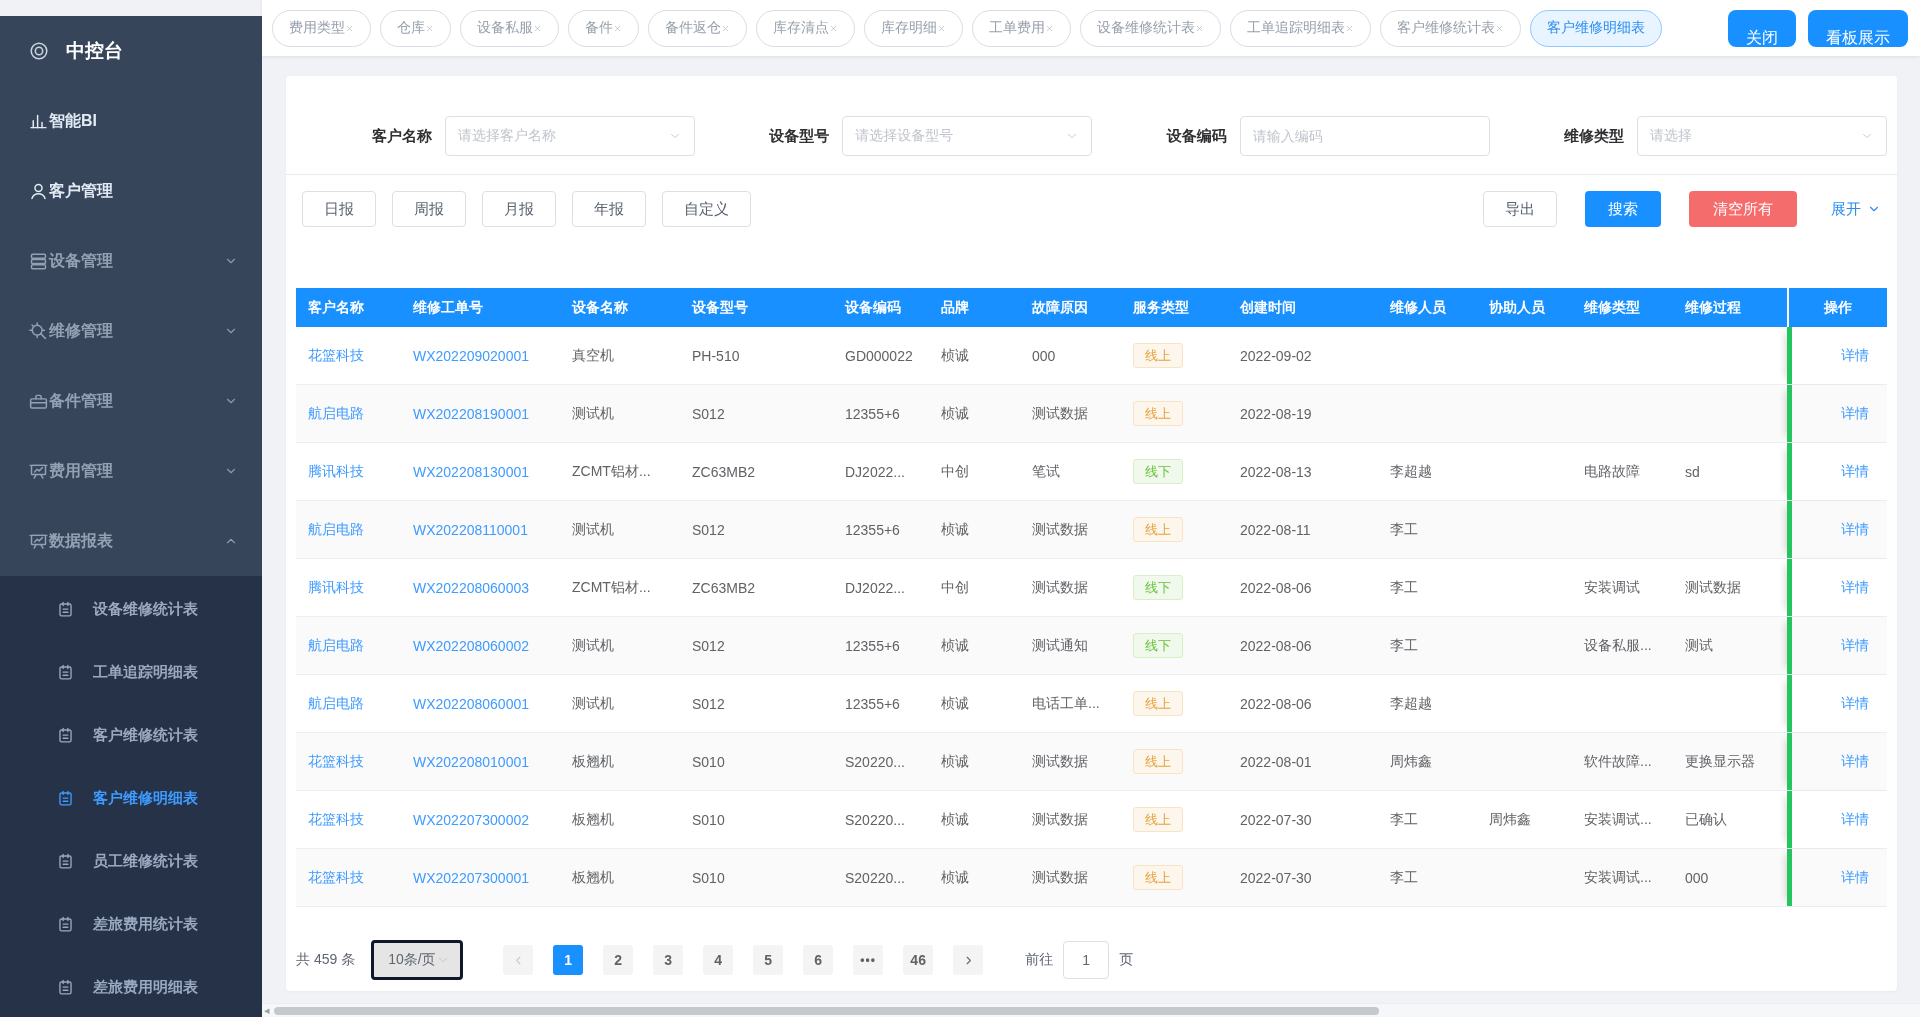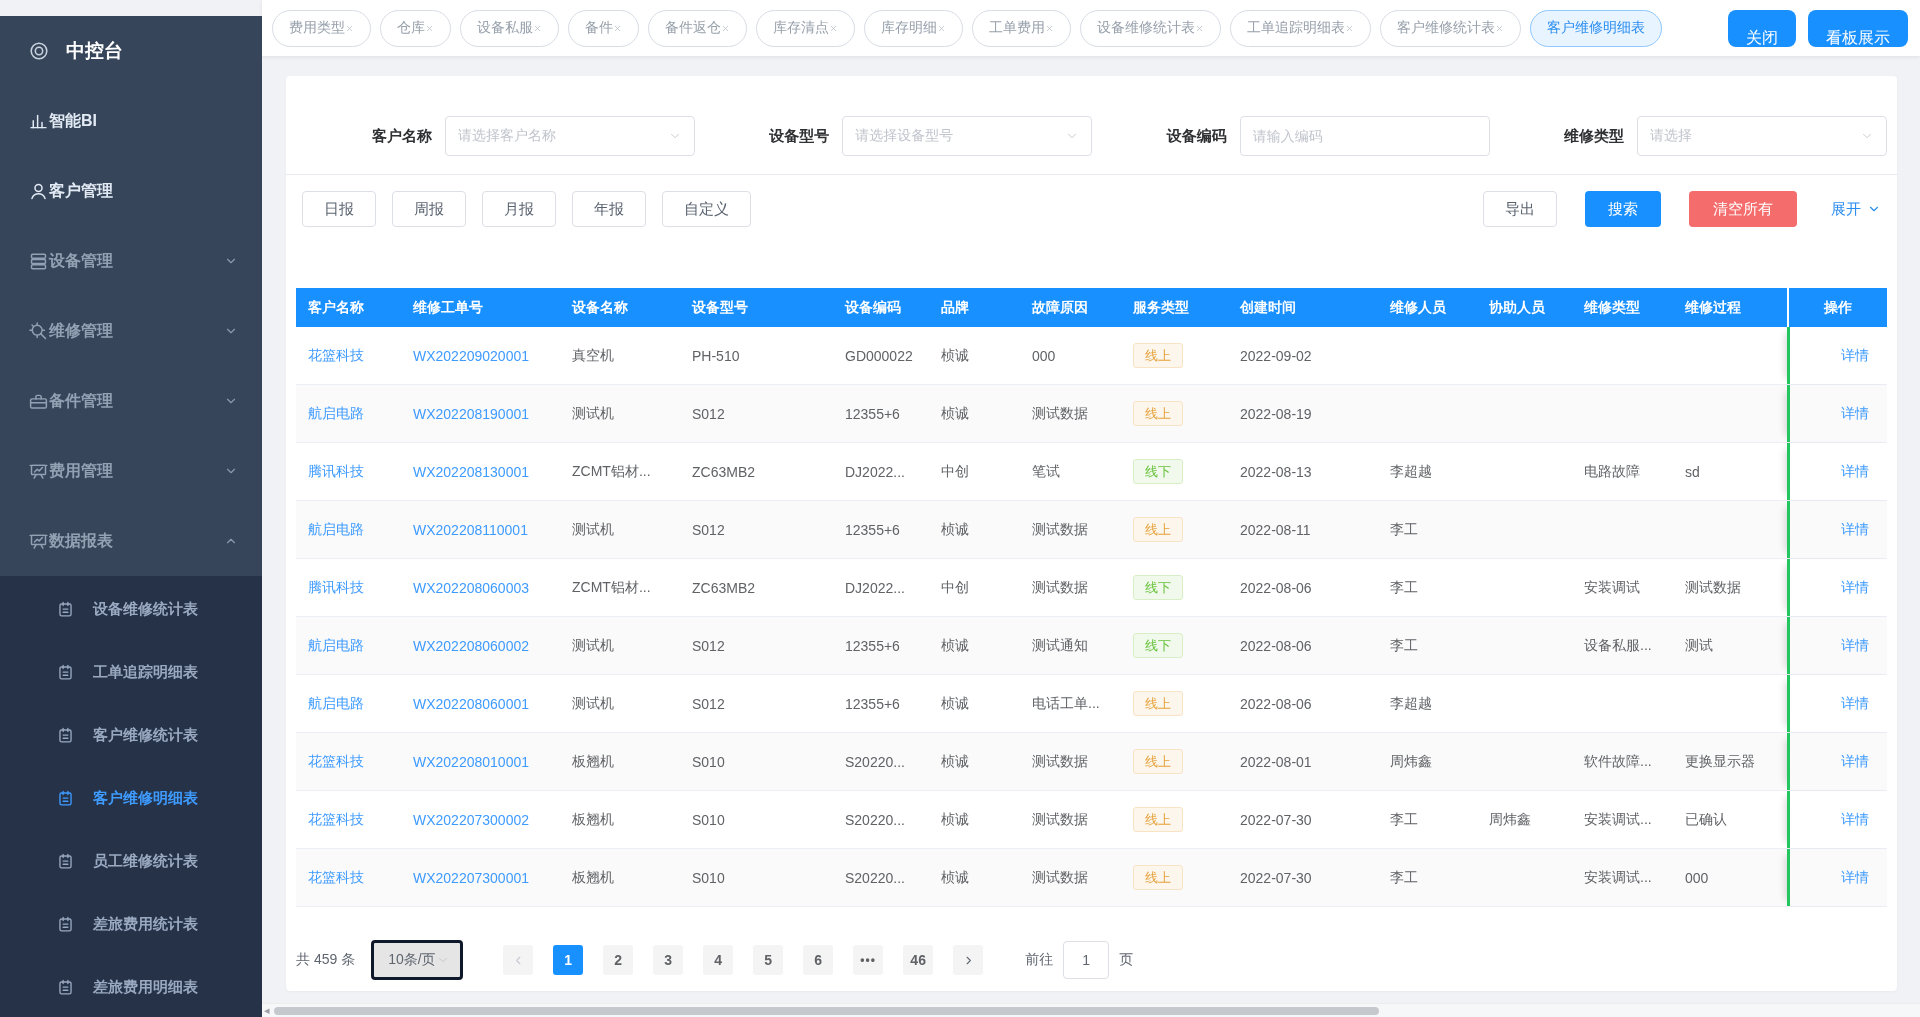--- a/index.html
+++ b/index.html
@@ -63,21 +63,21 @@
 
   
   .table{margin:61px 10px 0 10px;font-size:14px;color:#606266}
   .thead{display:flex;align-items:center;height:39px;background:var(--primary);color:#fff;font-weight:700}
   .th,.td{flex:none;box-sizing:border-box;padding-left:12px;white-space:nowrap;overflow:hidden;text-overflow:ellipsis}
   .row{display:flex;align-items:center;height:57px;border-bottom:1px solid #ebeef5;background:#fff}
   .tbody .row:nth-child(even){background:#fafafa}
   .c0{width:105px}.c1{width:159px}.c2{width:120px}.c3{width:153px}.c4{width:96px}.c5{width:91px}.c6{width:101px}
   .c7{width:107px}.c8{width:150px}.c9{width:99px}.c10{width:95px}.c11{width:101px}.c12{width:114px}.c13{width:110px}
   .th.c13{text-align:center;padding-right:22px;border-left:2px solid #fff;height:39px;line-height:39px}
-  .td.c13{text-align:right;padding-right:28px;height:57px;line-height:57px;border-left:3px solid #22c55e;
+  .td.c13{text-align:right;padding-right:28px;height:57px;line-height:57px;border-left:5px solid #22c55e;
     box-shadow:-7px 0 8px -6px rgba(0,0,0,.18)}
   .link{color:var(--link);cursor:pointer;text-decoration:none}
   .badge{display:inline-block;padding:5px 11px;border-radius:3px;font-size:13px;border:1px solid transparent;line-height:1}
   .badge.online{color:var(--badge-online-text);background:var(--badge-online-bg);border-color:#f8e3c5}
   .badge.offline{color:var(--badge-offline-text);background:var(--badge-offline-bg);border-color:#d8efc5}
 
   
   .pagination{display:flex;align-items:center;margin:33px 10px 0 10px;font-size:14px;color:#5f6670}
   .total{margin-right:16px}
   .psize{width:92px;height:40px;border:3px solid #0f172a;border-radius:4px;display:flex;align-items:center;

